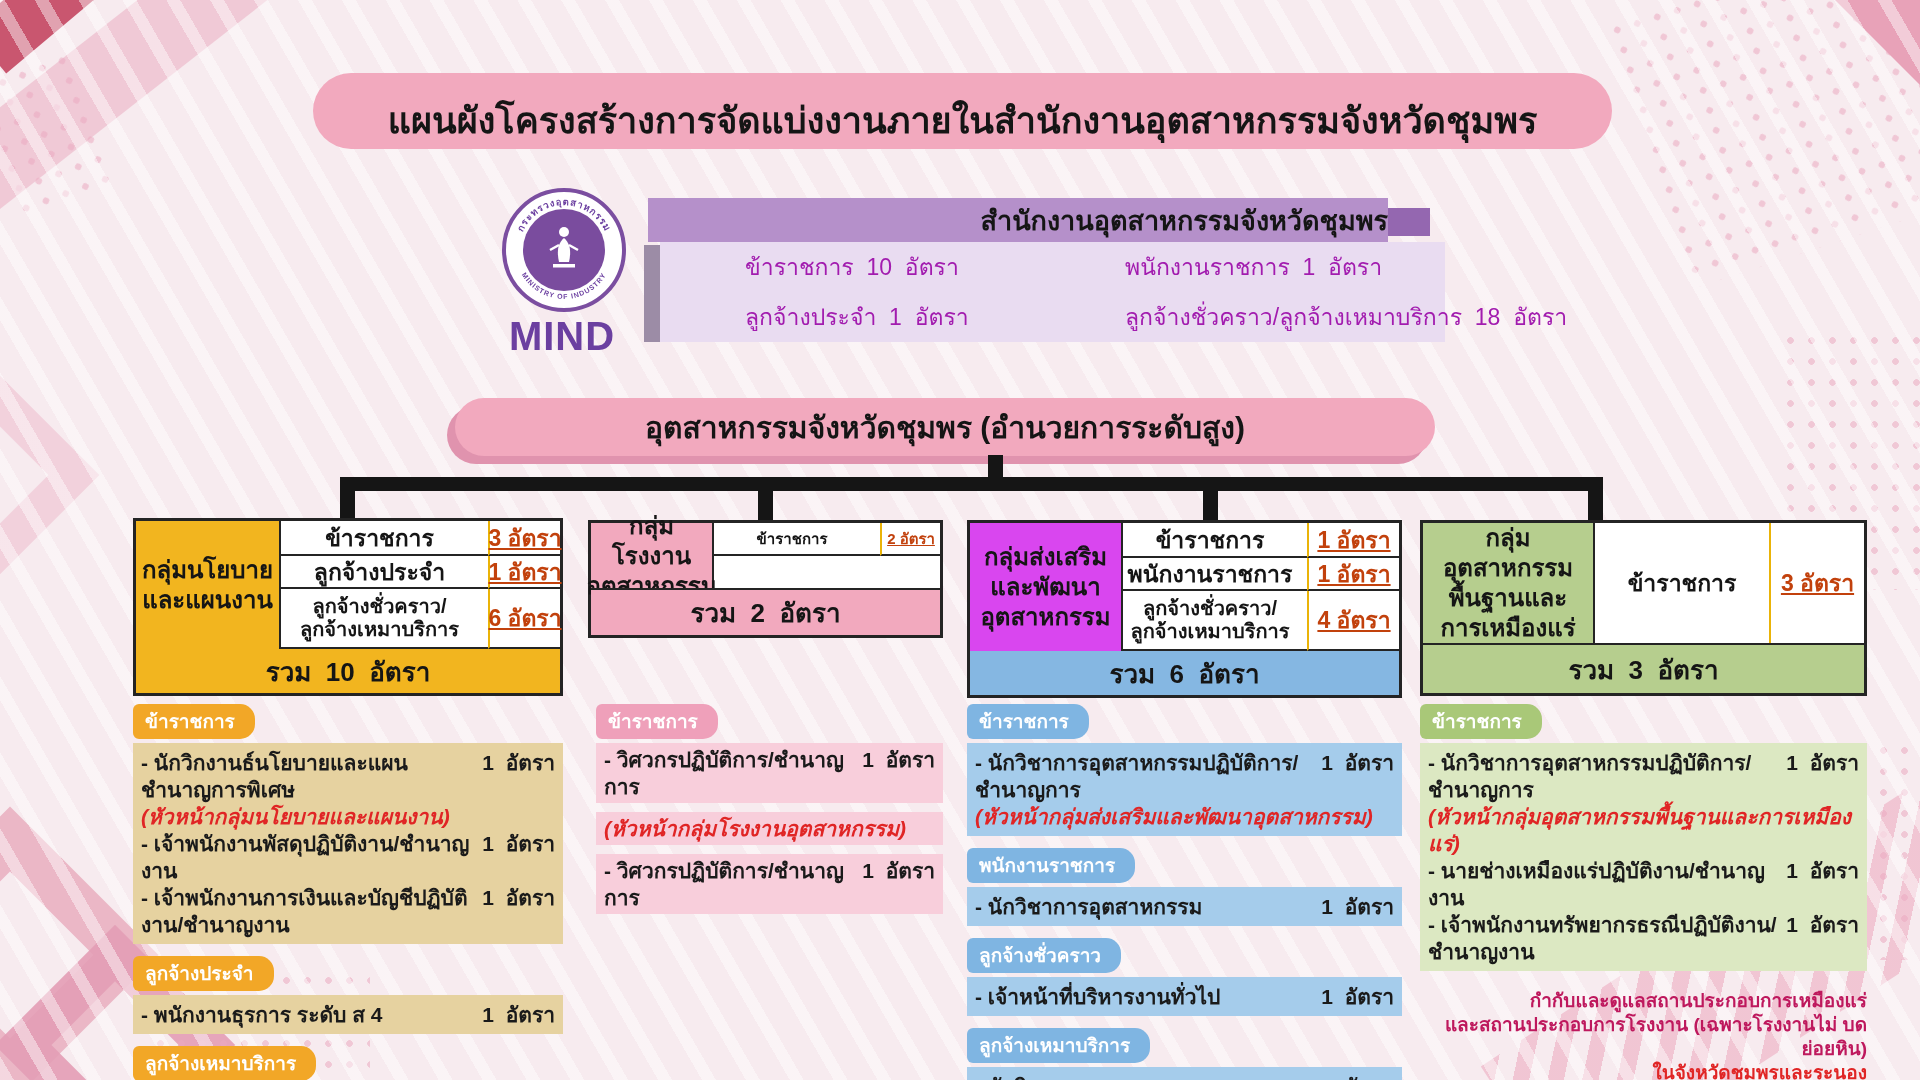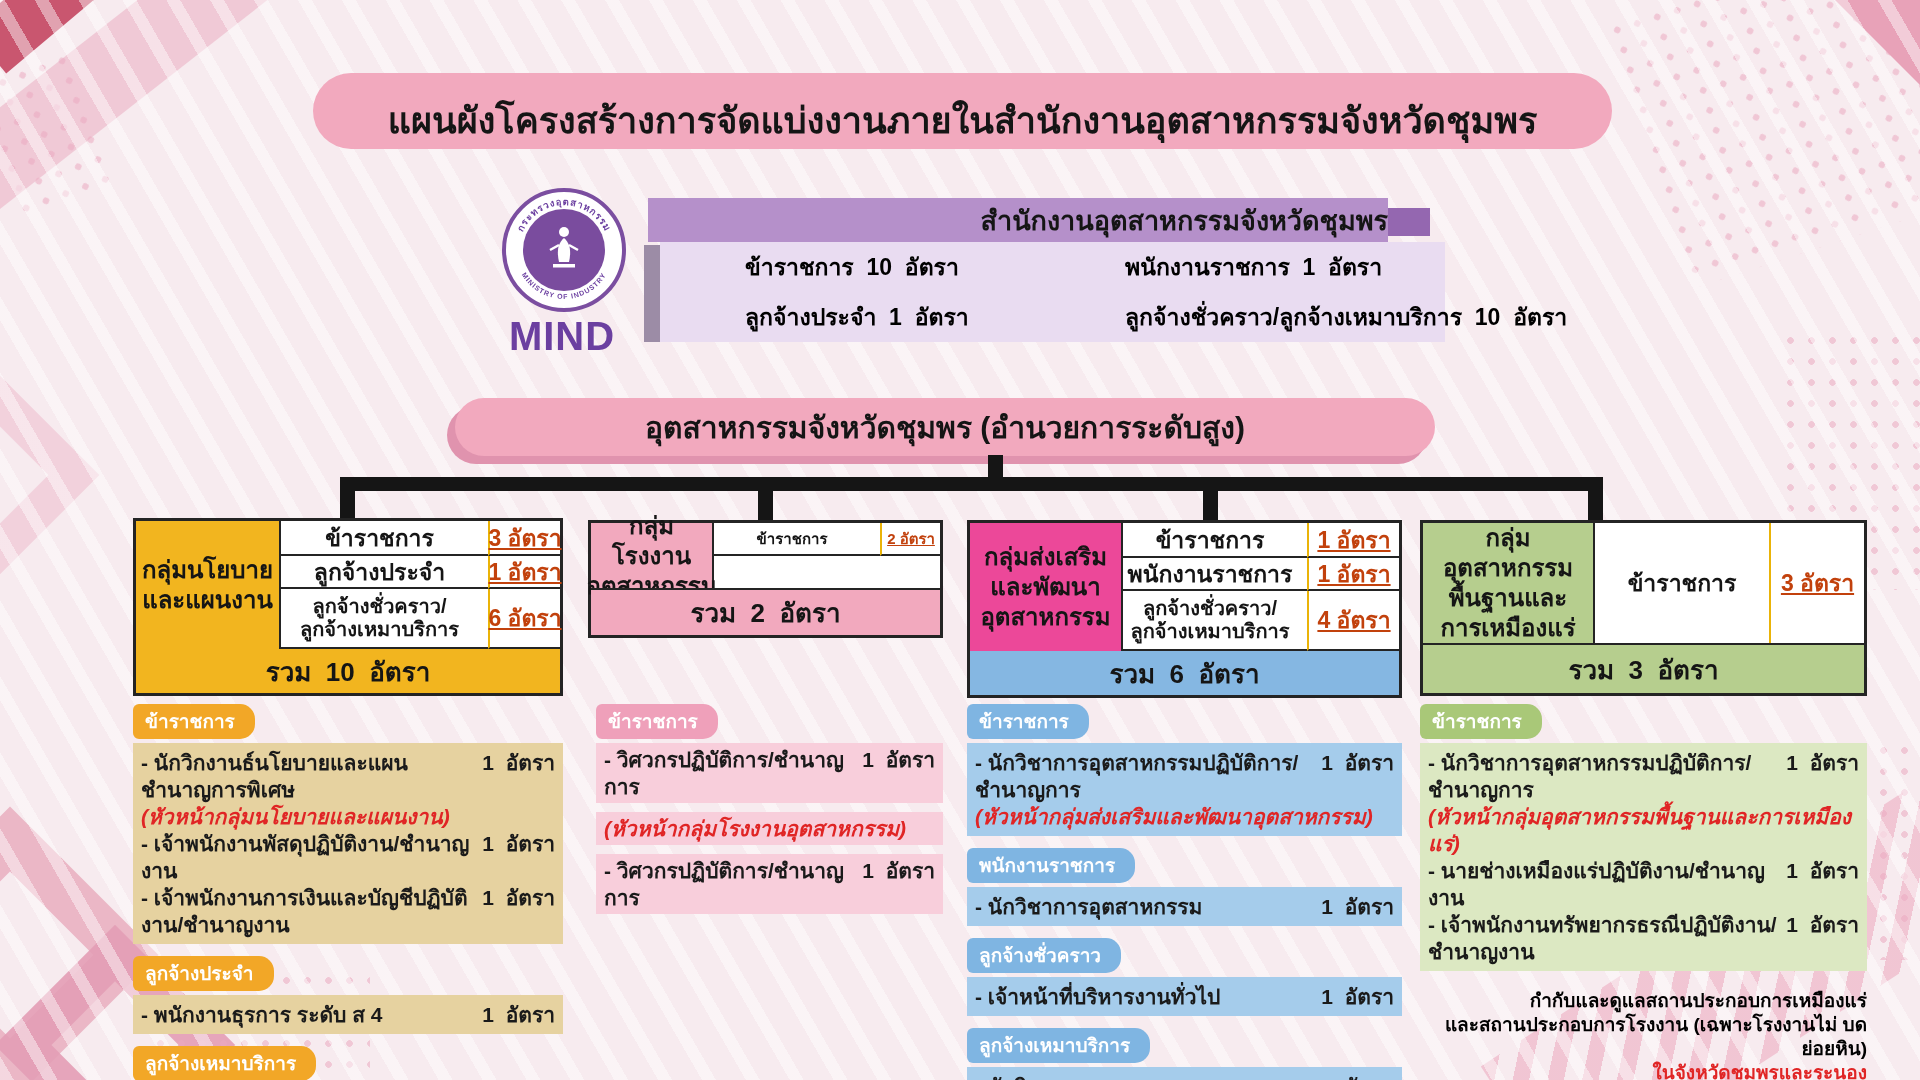--- a/index.html
+++ b/index.html
@@ -36,21 +36,21 @@
   
   .seal{left:500px;top:186px;width:128px;height:128px;}
   .mind{left:482px;top:314px;width:160px;text-align:center;font-size:40px;font-weight:bold;
     color:#6B3FA0;letter-spacing:1px;}
   .hq-bar{left:648px;top:198px;width:740px;height:44px;background:#B590CA;display:flex;align-items:center;justify-content:flex-end;}
   .hq-bar span{font-size:27px;font-weight:bold;color:#151515;}
   .hq-tab{left:1388px;top:208px;width:42px;height:28px;background:#9467B0;}
   .hq-strip{left:644px;top:245px;width:16px;height:97px;background:#9C8CA6;}
   .hq-panel{left:660px;top:242px;width:785px;height:100px;background:#E9DCF1;
     display:grid;grid-template-columns:380px 1fr;grid-template-rows:1fr 1fr;padding-left:85px;align-items:center;}
-  .hq-panel .staff-cell{font-size:23px;font-weight:bold;color:#000000;}
+  .hq-panel .staff-cell{font-size:23px;font-weight:normal;color:#a21caf;}
 
   
   .node{left:455px;top:398px;width:980px;height:58px;background:#F2A9BE;border-radius:29px;
     display:flex;align-items:center;justify-content:center;box-shadow:-8px 8px 0 #E093AE;text-align:right;}
   .node span{font-size:30px;font-weight:bold;color:#151515;}
 
   
   .conn{background:#151515;}
   .stem{left:988px;top:455px;width:15px;height:36px;}
   .rail{left:340px;top:477px;width:1263px;height:14px;}
@@ -67,21 +67,21 @@
   .tlabel{justify-content:flex-end;padding-right:10px;font-weight:bold;font-size:23px;color:#151515;
     border-bottom:2px solid #242424;flex-direction:column;align-items:flex-end;justify-content:center;}
   .tlabel.small2{font-size:20px;line-height:1.15;}
   .tval{justify-content:center;font-weight:bold;font-size:23px;color:#c2410c;
     border-left:2px solid #eab308;border-bottom:2px solid #242424;text-decoration:underline;}
   .nob{border-bottom:none;}
   .ttotal{grid-column:1 / -1;display:flex;align-items:center;justify-content:center;
     font-weight:bold;font-size:26px;color:#151515;}
   .bg-yellow{background:#F2B51F;}
   .bg-pink{background:#F2A9BE;}
-  .bg-blue{background:#ec4899;}
+  .bg-blue{background:#d946ef;}
   .bg-blue2{background:#85B7E2;}
   .bg-green{background:#B6CE8E;}
 
   .tbl-g0{left:133px;top:518px;width:430px;grid-template-columns:145px 1fr 72px;grid-template-rows:35px 33px 60px 44px;}
   .tbl-g1{left:588px;top:520px;width:355px;grid-template-columns:123px 1fr 60px;grid-template-rows:33px 32px 47px;}
   .tbl-g1 .tlabel,.tbl-g1 .tval{font-size:15px;}
   .tbl-g2{left:967px;top:520px;width:435px;grid-template-columns:153px 1fr 92px;grid-template-rows:35px 33px 60px 44px;}
   .tbl-g3{left:1420px;top:520px;width:447px;grid-template-columns:172px 1fr 95px;grid-template-rows:120px 50px;}
   .tbl-g3 .tlabel{align-items:center;justify-content:center;padding-right:0;}
 
@@ -105,21 +105,21 @@
   .lnote{font-size:21px;font-weight:bold;font-style:italic;color:#E02525;line-height:27px;}
   .strip{background:#F8CEDB;padding:3px 8px;margin-bottom:9px;width:100%;}
   .strip:last-child{margin-bottom:0;}
   .pl-g0{left:133px;top:704px;width:430px;}
   .pl-g1{left:596px;top:704px;width:347px;}
   .pl-g1 .lbox{background:none;padding:0;}
   .pl-g2{left:967px;top:704px;width:435px;}
   .pl-g3{left:1420px;top:704px;width:447px;}
 
   .footnote{margin-top:18px;width:100%;text-align:right;line-height:24px;}
-  .fn-black{font-size:19px;font-weight:bold;color:#000000;}
+  .fn-black{font-size:19px;font-weight:bold;color:#be185d;}
   .fn-red{font-size:19px;font-weight:bold;color:#E02525;}
 </style>
 </head>
 <body>
 
 <div class="canvas">
 
   <div class="deco d-tl-band"></div>
   <div class="deco d-tl-corner"></div>
   <div class="deco dots d-tl-dots"></div>
@@ -160,21 +160,21 @@
 
   <div class="layer hq-tab"></div>
   <div class="layer hq-bar">
     <span>สำนักงานอุตสาหกรรมจังหวัดชุมพร</span>
   </div>
   <div class="layer hq-strip"></div>
   <div class="layer hq-panel">
     <span class="staff-cell pre">ข้าราชการ  10  อัตรา</span>
     <span class="staff-cell pre">พนักงานราชการ  1  อัตรา</span>
     <span class="staff-cell pre">ลูกจ้างประจำ  1  อัตรา</span>
-    <span class="staff-cell pre">ลูกจ้างชั่วคราว/ลูกจ้างเหมาบริการ  10  อัตรา</span>
+    <span class="staff-cell pre">ลูกจ้างชั่วคราว/ลูกจ้างเหมาบริการ  18  อัตรา</span>
   </div>
 
   <div class="layer node">
     <span>อุตสาหกรรมจังหวัดชุมพร (อำนวยการระดับสูง)</span>
   </div>
 
   <div class="layer conn stem"></div>
   <div class="layer conn rail"></div>
   <div class="layer conn drop0"></div>
   <div class="layer conn drop1"></div>

